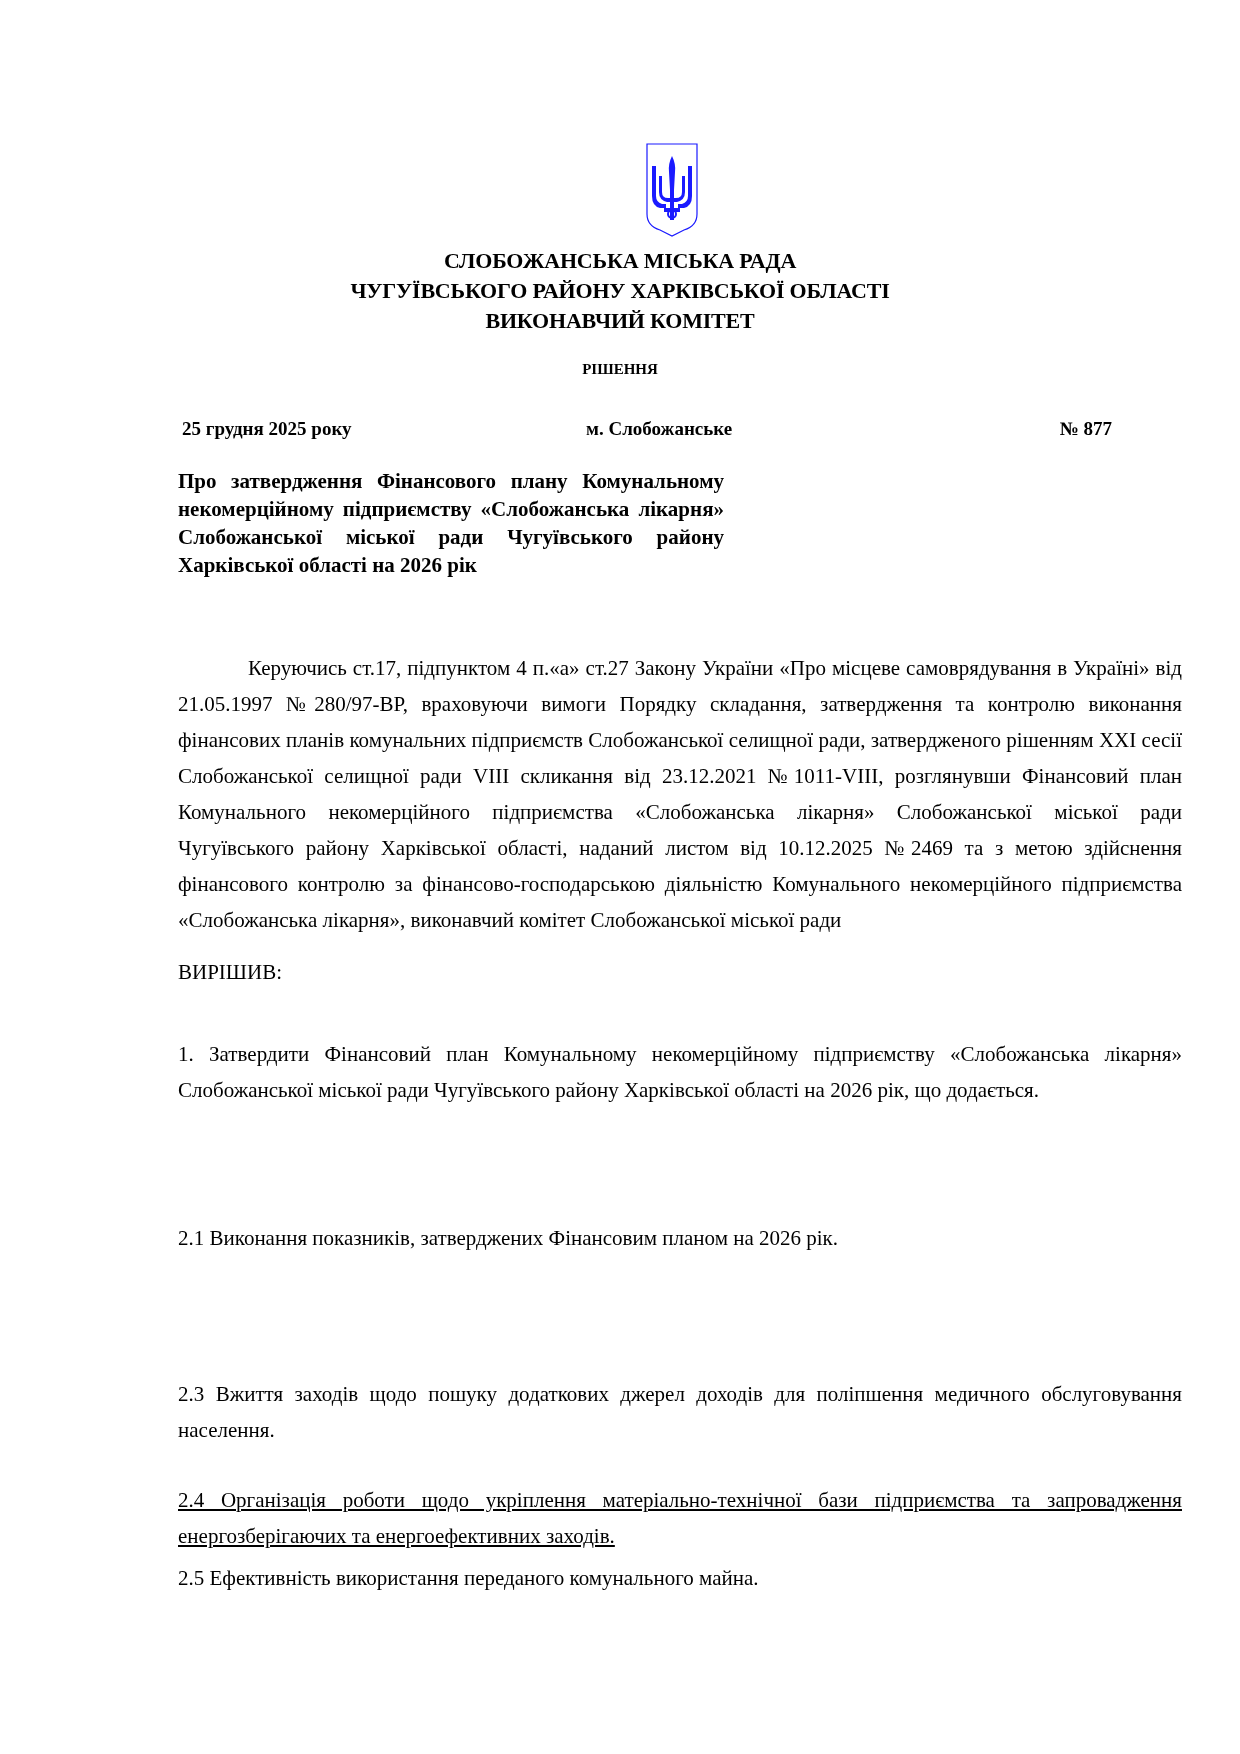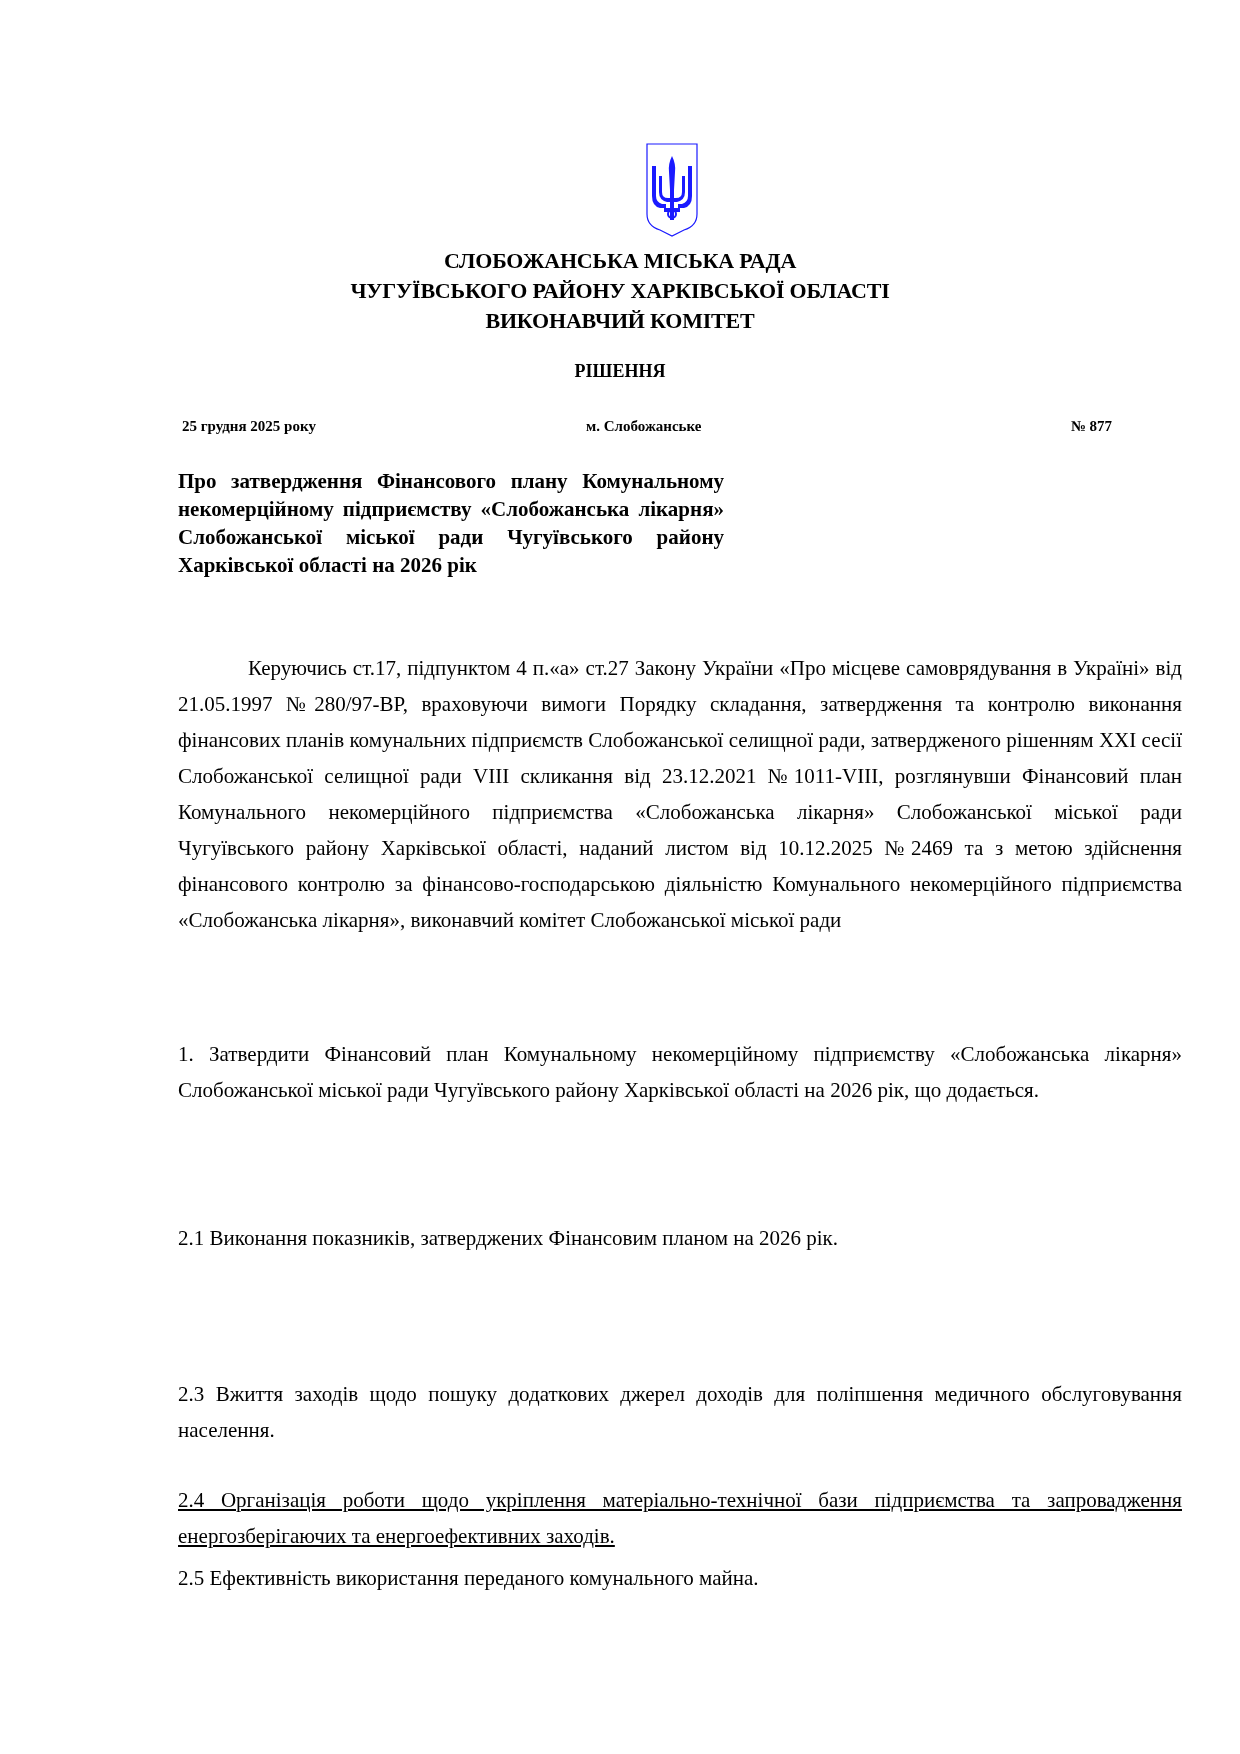--- a/index.html
+++ b/index.html
@@ -40,29 +40,29 @@
     }
     .header .line { display: block; }
     .org1 { top: 246px; }
     .decision-title {
       position: absolute;
       left: 0;
       width: 1240px;
       top: 361px;
       text-align: center;
       font-weight: bold;
-      font-size: 18px;
+      font-size: 15px;
     }
     .meta-row {
       position: absolute;
       top: 418px;
       left: 182px;
       width: 930px;
       height: 30px;
-      font-size: 15px;
+      font-size: 19px;
       font-weight: bold;
     }
     .meta-date { position: absolute; left: 0; top: 0; }
     .meta-city { position: absolute; left: 404px; top: 0; }
     .meta-number { position: absolute; right: 0; top: 0; }
 
     .subject {
       position: absolute;
       left: 178px;
       top: 467px;
@@ -132,20 +132,21 @@
   <div class="meta-row">
     <span class="meta-date">25 грудня 2025 року</span>
     <span class="meta-city">м. Слобожанське</span>
     <span class="meta-number">№ 877</span>
   </div>
 
   <div class="subject">Про затвердження Фінансового плану Комунальному некомерційному підприємству «Слобожанська лікарня» Слобожанської міської ради Чугуївського району Харківської області на 2026 рік</div>
 
   <div class="body-text preamble">Керуючись ст.17, підпунктом 4 п.«а» ст.27 Закону України «Про місцеве самоврядування в Україні» від 21.05.1997 №280/97-ВР, враховуючи вимоги Порядку складання, затвердження та контролю виконання фінансових планів комунальних підприємств Слобожанської селищної ради, затвердженого рішенням XXI сесії Слобожанської селищної ради VIII скликання від 23.12.2021 №1011-VIII, розглянувши Фінансовий план Комунального некомерційного підприємства «Слобожанська лікарня» Слобожанської міської ради Чугуївського району Харківської області, наданий листом від 10.12.2025 №2469 та з метою здійснення фінансового контролю за фінансово-господарською діяльністю Комунального некомерційного підприємства «Слобожанська лікарня», виконавчий комітет Слобожанської міської ради</div>
 
+  <div class="body-text resolved">ВИРІШИВ:</div>
 
   <div class="body-text item1">1. Затвердити Фінансовий план Комунальному некомерційному підприємству «Слобожанська лікарня» Слобожанської міської ради Чугуївського району Харківської області на 2026 рік, що додається.</div>
   <div class="body-text item21">2.1 Виконання показників, затверджених Фінансовим планом на 2026 рік.</div>
   <div class="body-text item23">2.3 Вжиття заходів щодо пошуку додаткових джерел доходів для поліпшення медичного обслуговування населення.</div>
   <div class="body-text item24">2.4 Організація роботи щодо укріплення матеріально-технічної бази підприємства та запровадження енергозберігаючих та енергоефективних заходів.</div>
   <div class="body-text item25">2.5 Ефективність використання переданого комунального майна.</div>
 
 </div>
 
 </body></html>

